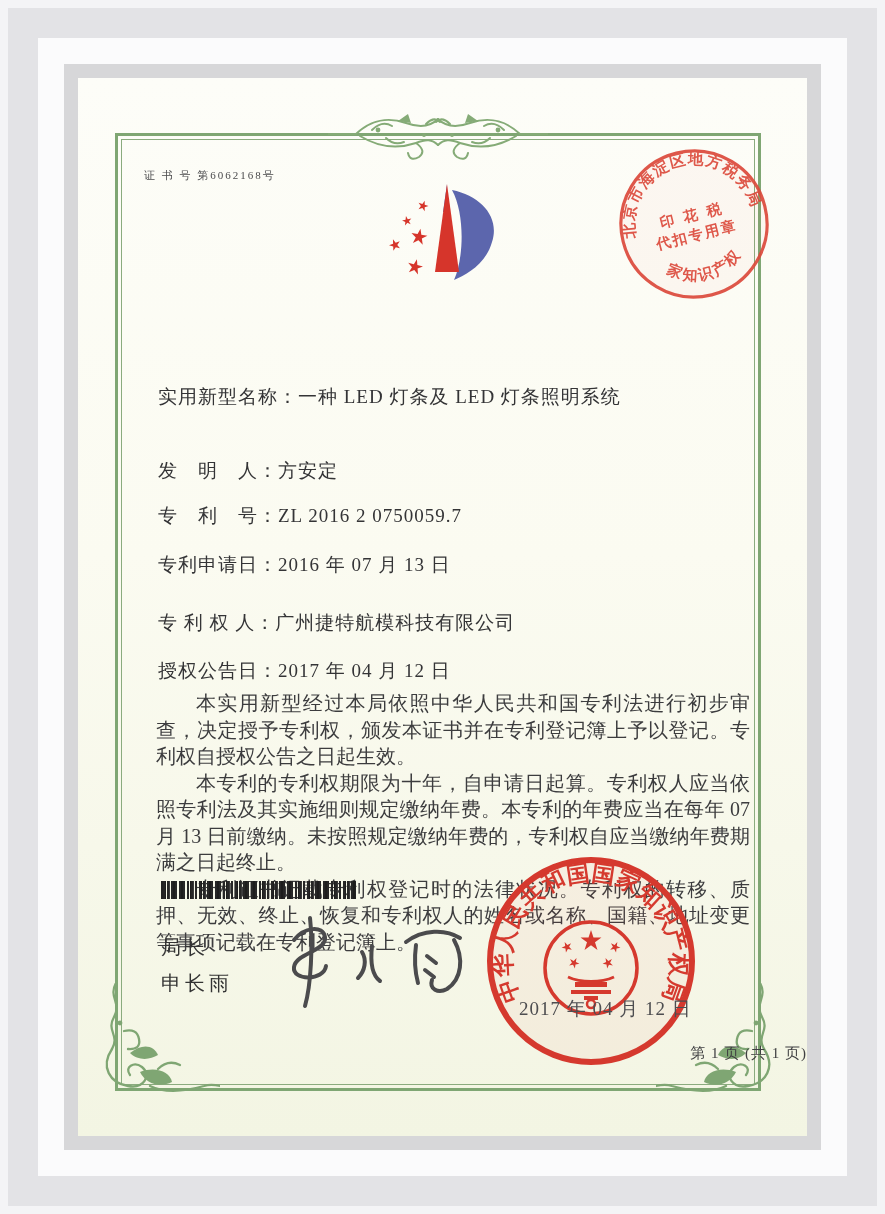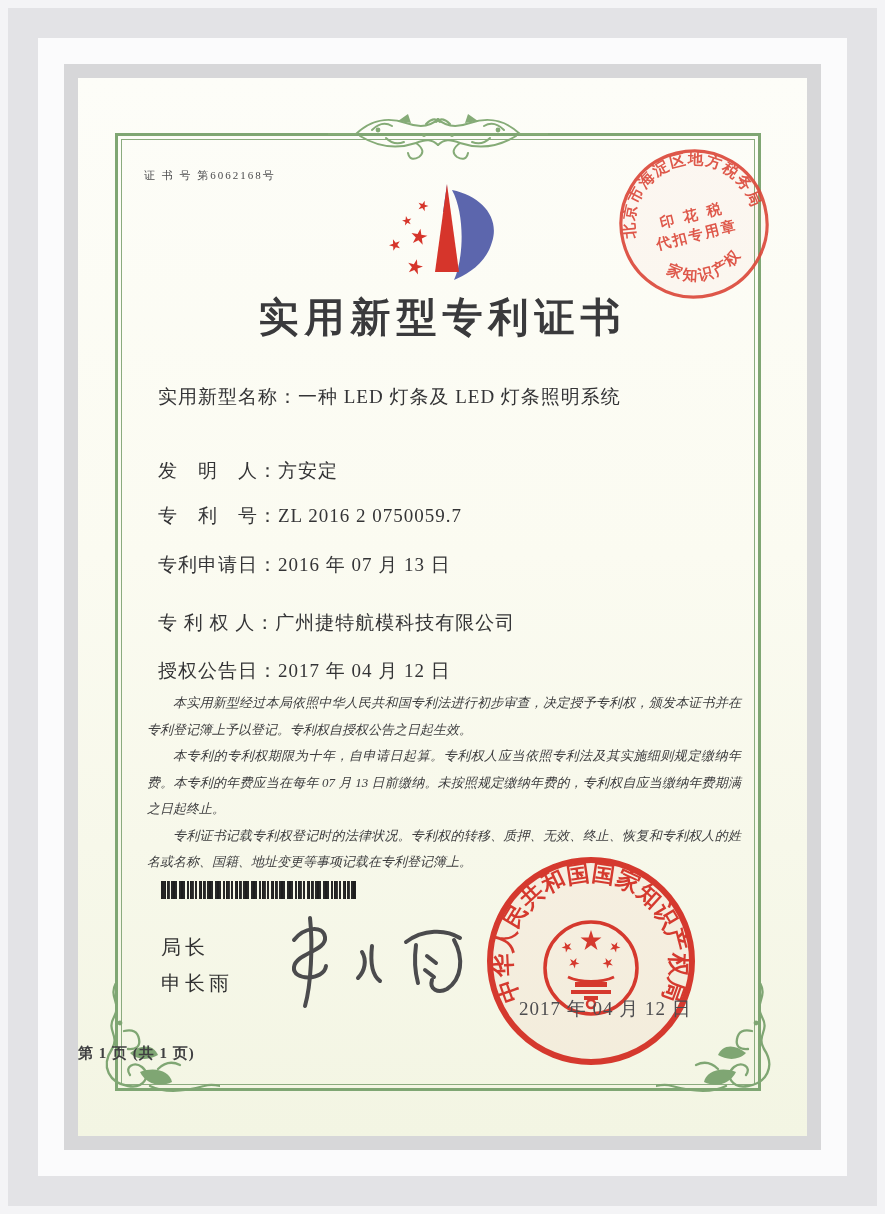--- a/index.html
+++ b/index.html
@@ -32,43 +32,43 @@
 
   .fields{position:absolute;left:80px;top:306px;width:570px;}
   .field{position:absolute;left:0;font-size:19px;color:#343436;letter-spacing:1px;white-space:nowrap;}
   .field:nth-child(1){top:0;}
   .field:nth-child(2){top:58px;margin-top:16px;}
   .field:nth-child(3){top:119px;}
   .field:nth-child(4){top:168px;}
   .field:nth-child(5){top:226px;}
   .field:nth-child(6){top:274px;}
 
-  .paras{position:absolute;left:69px;top:612px;width:594px;font-size:13px;
-         line-height:26.5px;color:#3c3c3e;text-align:justify;font-style:italic;}
+  .paras{position:absolute;left:78px;top:612px;width:594px;font-size:20px;
+         line-height:26.5px;color:#3c3c3e;text-align:justify;}
   .paras p{margin:0;text-indent:2em;}
 
   .barcode{position:absolute;left:83px;top:803px;width:192px;height:18px;
     background-image:
       repeating-linear-gradient(90deg,#262626 0 2px,transparent 2px 4px),
       repeating-linear-gradient(90deg,#1d1d1d 0 3px,transparent 3px 9px),
       repeating-linear-gradient(90deg,#3a3a3a 0 1px,transparent 1px 6px);
     border-left:2px solid #222;border-right:1px solid #222;}
 
   .sig-title{position:absolute;left:83px;top:856px;font-size:20px;color:#333;letter-spacing:4px;font-family:Liberation Serif, serif;}
   .sig-name{position:absolute;left:83px;top:892px;font-size:20px;color:#333;letter-spacing:4px;}
   .signature{position:absolute;left:188px;top:822px;}
 
   .seal{position:absolute;left:398px;top:768px;}
   .seal-date{position:absolute;left:441px;top:918px;font-size:19px;color:#4d4d50;
              letter-spacing:1px;z-index:5;white-space:nowrap;}
 
   .tax-stamp{position:absolute;left:528px;top:58px;transform:rotate(-14deg);opacity:.92;}
 
-  .footer{position:absolute;left:0;top:966px;width:100%;text-align:left;
-          font-size:15px;color:#3f3f41;letter-spacing:1px;font-weight:bold;}
+  .footer{position:absolute;left:0;top:966px;width:100%;text-align:right;
+          font-size:15px;color:#3f3f41;letter-spacing:1px;}
 </style>
 </head>
 <body>
 
 <div class="stage">
   <div class="band b1">
    <div class="band b2">
     <div class="band b3">
      <div class="band b4">
 
@@ -161,21 +161,20 @@
           <polygon points="71,4 83,92 59,92" fill="#d6352b"></polygon>
           <g fill="#d6352b">
             <use href="#star" transform="translate(47,26) rotate(18) scale(5.5)"></use>
             <use href="#star" transform="translate(31,41) rotate(-12) scale(5)"></use>
             <use href="#star" transform="translate(43,57) rotate(10) scale(8.5)"></use>
             <use href="#star" transform="translate(19,65) rotate(-20) scale(6)"></use>
             <use href="#star" transform="translate(39,87) rotate(14) scale(8)"></use>
           </g>
         </svg>
 
-        <div class="title">实用新型专利证书</div>
 
         <div class="fields">
           <div class="field"><span>实用新型名称：</span><span>一种 LED 灯条及 LED 灯条照明系统</span></div>
           <div class="field"><span>发　明　人：</span><span>方安定</span></div>
           <div class="field"><span>专　利　号：</span><span>ZL 2016 2 0750059.7</span></div>
           <div class="field"><span>专利申请日：</span><span>2016 年 07 月 13 日</span></div>
           <div class="field"><span>专 利 权 人：</span><span>广州捷特航模科技有限公司</span></div>
           <div class="field"><span>授权公告日：</span><span>2017 年 04 月 12 日</span></div>
         </div>
 

